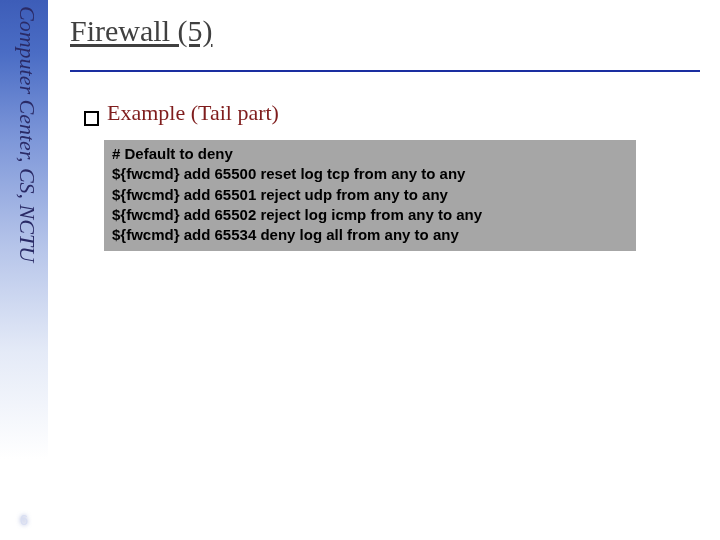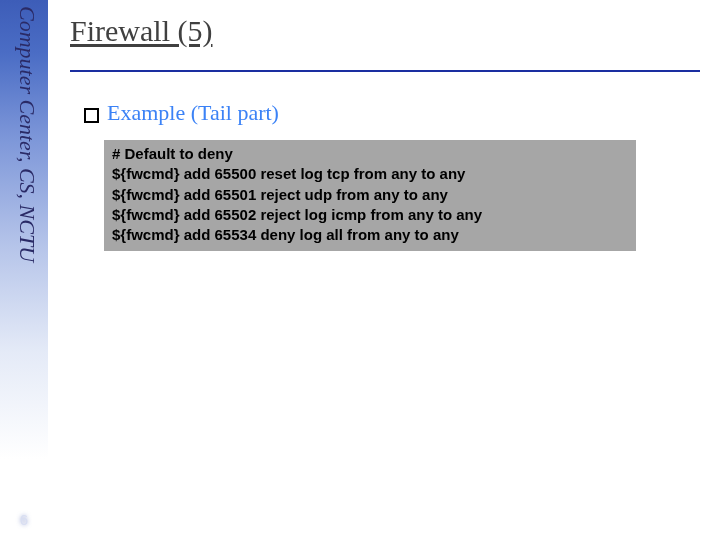--- a/index.html
+++ b/index.html
@@ -67,26 +67,26 @@
     text-underline-offset: 3px;
     padding: 14px 10px 8px 10px;
   }
   .title-rule {
     margin: 14px 10px 0 10px;
     border: none;
     border-top: 2px solid #1a2ea0;
   }
   .bullet-row {
     display: flex;
-    align-items: center;
+    align-items: flex-end;
     gap: 8px;
     margin: 28px 0 4px 24px;
     font-family: "Times New Roman", Times, serif;
     font-size: 22px;
-    color: #3b82f6;
+    color: #7f1d1d;
   }
   .bullet-icon {
     width: 15px;
     height: 15px;
     border: 2px solid #000;
     margin-top: 5px;
     flex: 0 0 auto;
   }
   .code-block {
     margin: 14px 0 0 44px;

